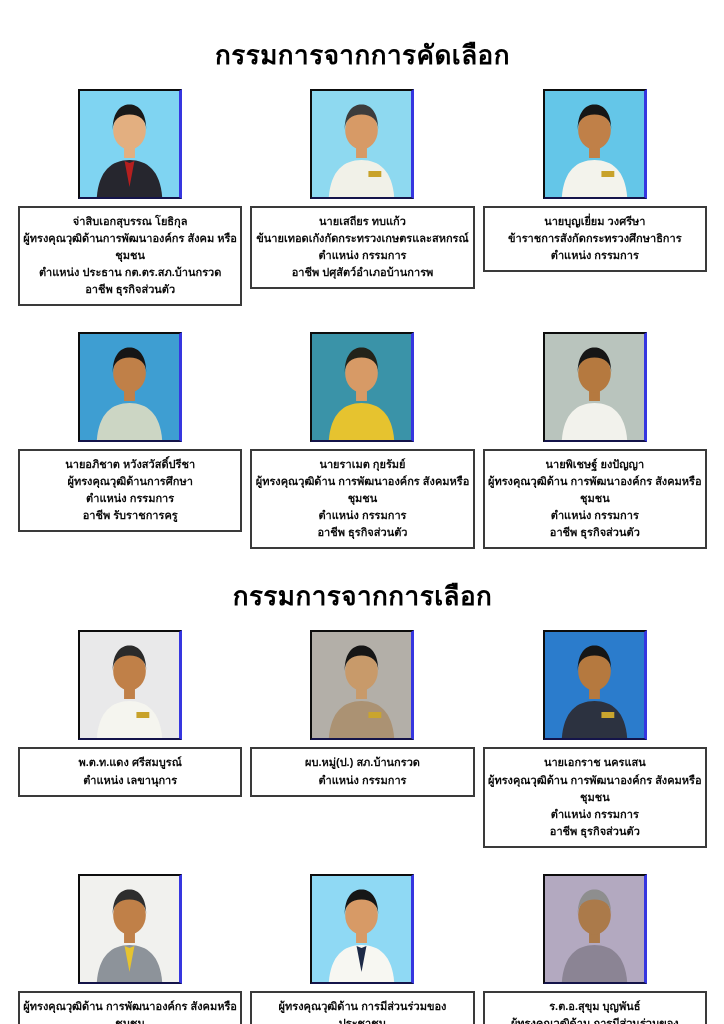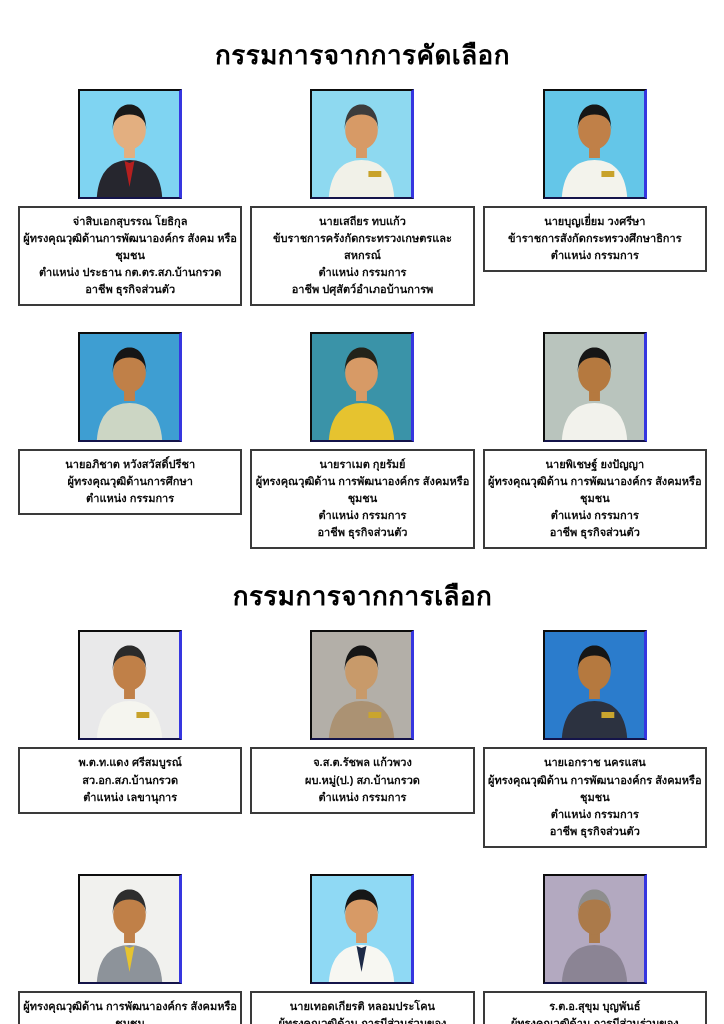--- a/index.html
+++ b/index.html
@@ -101,21 +101,21 @@
         <path d="M17,106 C19,80 32,69 50,69 C68,69 81,80 83,106 Z" fill="#f1f1e8"></path>
         <polygon points="50,72 45,70 50,96 55,70" fill="none"></polygon>
         <rect x="57" y="80" width="13" height="6" fill="#c8a22a"></rect>
         <rect x="44.5" y="53" width="11" height="14" fill="#d79a66"></rect>
         <ellipse cx="50" cy="39" rx="16.5" ry="19.5" fill="#d79a66"></ellipse>
         <path d="M33,39 C33,21 41,13.5 50,13.5 C59,13.5 67,21 67,39 C67,29 60,23.5 50,23.5 C40,23.5 33,29 33,39 Z" fill="#3c3c3c"></path>
       </svg>
     </div>
     <div class="info-box">
       <div class="line">นายเสถียร ทบแก้ว</div>
-      <div class="line">ข้บราชการครังกัดกระทรวงเกษตรและสหกรณ์</div>
+      <div class="line">ข้นายเทอดเกังกัดกระทรวงเกษตรและสหกรณ์</div>
       <div class="line">ตำแหน่ง กรรมการ</div>
       <div class="line">อาชีพ ปศุสัตว์อำเภอบ้านการพ</div>
       <div class="line"></div>
     </div>
   </div>
 
   <div class="card">
     <div class="photo">
       <svg viewBox="0 0 100 106" preserveAspectRatio="none">
         <rect x="0" y="0" width="100" height="106" fill="#64c6e8"></rect>
@@ -145,20 +145,21 @@
         <rect x="57" y="80" width="13" height="6" fill="none"></rect>
         <rect x="44.5" y="53" width="11" height="14" fill="#c08048"></rect>
         <ellipse cx="50" cy="39" rx="16.5" ry="19.5" fill="#c08048"></ellipse>
         <path d="M33,39 C33,21 41,13.5 50,13.5 C59,13.5 67,21 67,39 C67,29 60,23.5 50,23.5 C40,23.5 33,29 33,39 Z" fill="#161616"></path>
       </svg>
     </div>
     <div class="info-box">
       <div class="line">นายอภิชาต หวังสวัสดิ์ปรีชา</div>
       <div class="line">ผู้ทรงคุณวุฒิด้านการศึกษา</div>
       <div class="line">ตำแหน่ง กรรมการ</div>
+      <div class="line">อาชีพ รับราชการครู</div>
       <div class="line"></div>
     </div>
   </div>
 
   <div class="card">
     <div class="photo">
       <svg viewBox="0 0 100 106" preserveAspectRatio="none">
         <rect x="0" y="0" width="100" height="106" fill="#3a93a8"></rect>
         <path d="M17,106 C19,80 32,69 50,69 C68,69 81,80 83,106 Z" fill="#e6c32f"></path>
         <polygon points="50,72 45,70 50,96 55,70" fill="none"></polygon>
@@ -210,41 +211,39 @@
         <path d="M17,106 C19,80 32,69 50,69 C68,69 81,80 83,106 Z" fill="#f5f5ef"></path>
         <polygon points="50,72 45,70 50,96 55,70" fill="none"></polygon>
         <rect x="57" y="80" width="13" height="6" fill="#c8a22a"></rect>
         <rect x="44.5" y="53" width="11" height="14" fill="#c08048"></rect>
         <ellipse cx="50" cy="39" rx="16.5" ry="19.5" fill="#c08048"></ellipse>
         <path d="M33,39 C33,21 41,13.5 50,13.5 C59,13.5 67,21 67,39 C67,29 60,23.5 50,23.5 C40,23.5 33,29 33,39 Z" fill="#2a2a2a"></path>
       </svg>
     </div>
     <div class="info-box">
       <div class="line">พ.ต.ท.แดง ศรีสมบูรณ์</div>
-      <div class="line">สว.อก.สภ.บ้านกรวด</div>
       <div class="line">ตำแหน่ง เลขานุการ</div>
       <div class="line"></div>
       <div class="line"></div>
     </div>
   </div>
 
   <div class="card">
     <div class="photo">
       <svg viewBox="0 0 100 106" preserveAspectRatio="none">
         <rect x="0" y="0" width="100" height="106" fill="#b3afa8"></rect>
         <path d="M17,106 C19,80 32,69 50,69 C68,69 81,80 83,106 Z" fill="#ab9273"></path>
         <polygon points="50,72 45,70 50,96 55,70" fill="none"></polygon>
         <rect x="57" y="80" width="13" height="6" fill="#caa52e"></rect>
         <rect x="44.5" y="53" width="11" height="14" fill="#c89a6a"></rect>
         <ellipse cx="50" cy="39" rx="16.5" ry="19.5" fill="#c89a6a"></ellipse>
         <path d="M33,39 C33,21 41,13.5 50,13.5 C59,13.5 67,21 67,39 C67,29 60,23.5 50,23.5 C40,23.5 33,29 33,39 Z" fill="#161616"></path>
       </svg>
     </div>
     <div class="info-box">
-      <div class="line">จ.ส.ต.รัชพล แก้วพวง</div>
       <div class="line">ผบ.หมู่(ป.) สภ.บ้านกรวด</div>
       <div class="line">ตำแหน่ง กรรมการ</div>
       <div class="line"></div>
       <div class="line"></div>
     </div>
   </div>
 
   <div class="card">
     <div class="photo">
       <svg viewBox="0 0 100 106" preserveAspectRatio="none">
@@ -292,21 +291,20 @@
         <rect x="0" y="0" width="100" height="106" fill="#8fd9f4"></rect>
         <path d="M17,106 C19,80 32,69 50,69 C68,69 81,80 83,106 Z" fill="#f7f7f2"></path>
         <polygon points="50,72 45,70 50,96 55,70" fill="#1d2a47"></polygon>
         <rect x="57" y="80" width="13" height="6" fill="none"></rect>
         <rect x="44.5" y="53" width="11" height="14" fill="#d79a66"></rect>
         <ellipse cx="50" cy="39" rx="16.5" ry="19.5" fill="#d79a66"></ellipse>
         <path d="M33,39 C33,21 41,13.5 50,13.5 C59,13.5 67,21 67,39 C67,29 60,23.5 50,23.5 C40,23.5 33,29 33,39 Z" fill="#161616"></path>
       </svg>
     </div>
     <div class="info-box">
-      <div class="line">นายเทอดเกียรติ หลอมประโคน</div>
       <div class="line">ผู้ทรงคุณวุฒิด้าน การมีส่วนร่วมของประชาชน</div>
 
     </div>
   </div>
 
   <div class="card">
     <div class="photo">
       <svg viewBox="0 0 100 106" preserveAspectRatio="none">
         <rect x="0" y="0" width="100" height="106" fill="#b3a9c0"></rect>
         <path d="M17,106 C19,80 32,69 50,69 C68,69 81,80 83,106 Z" fill="#8b8494"></path>

